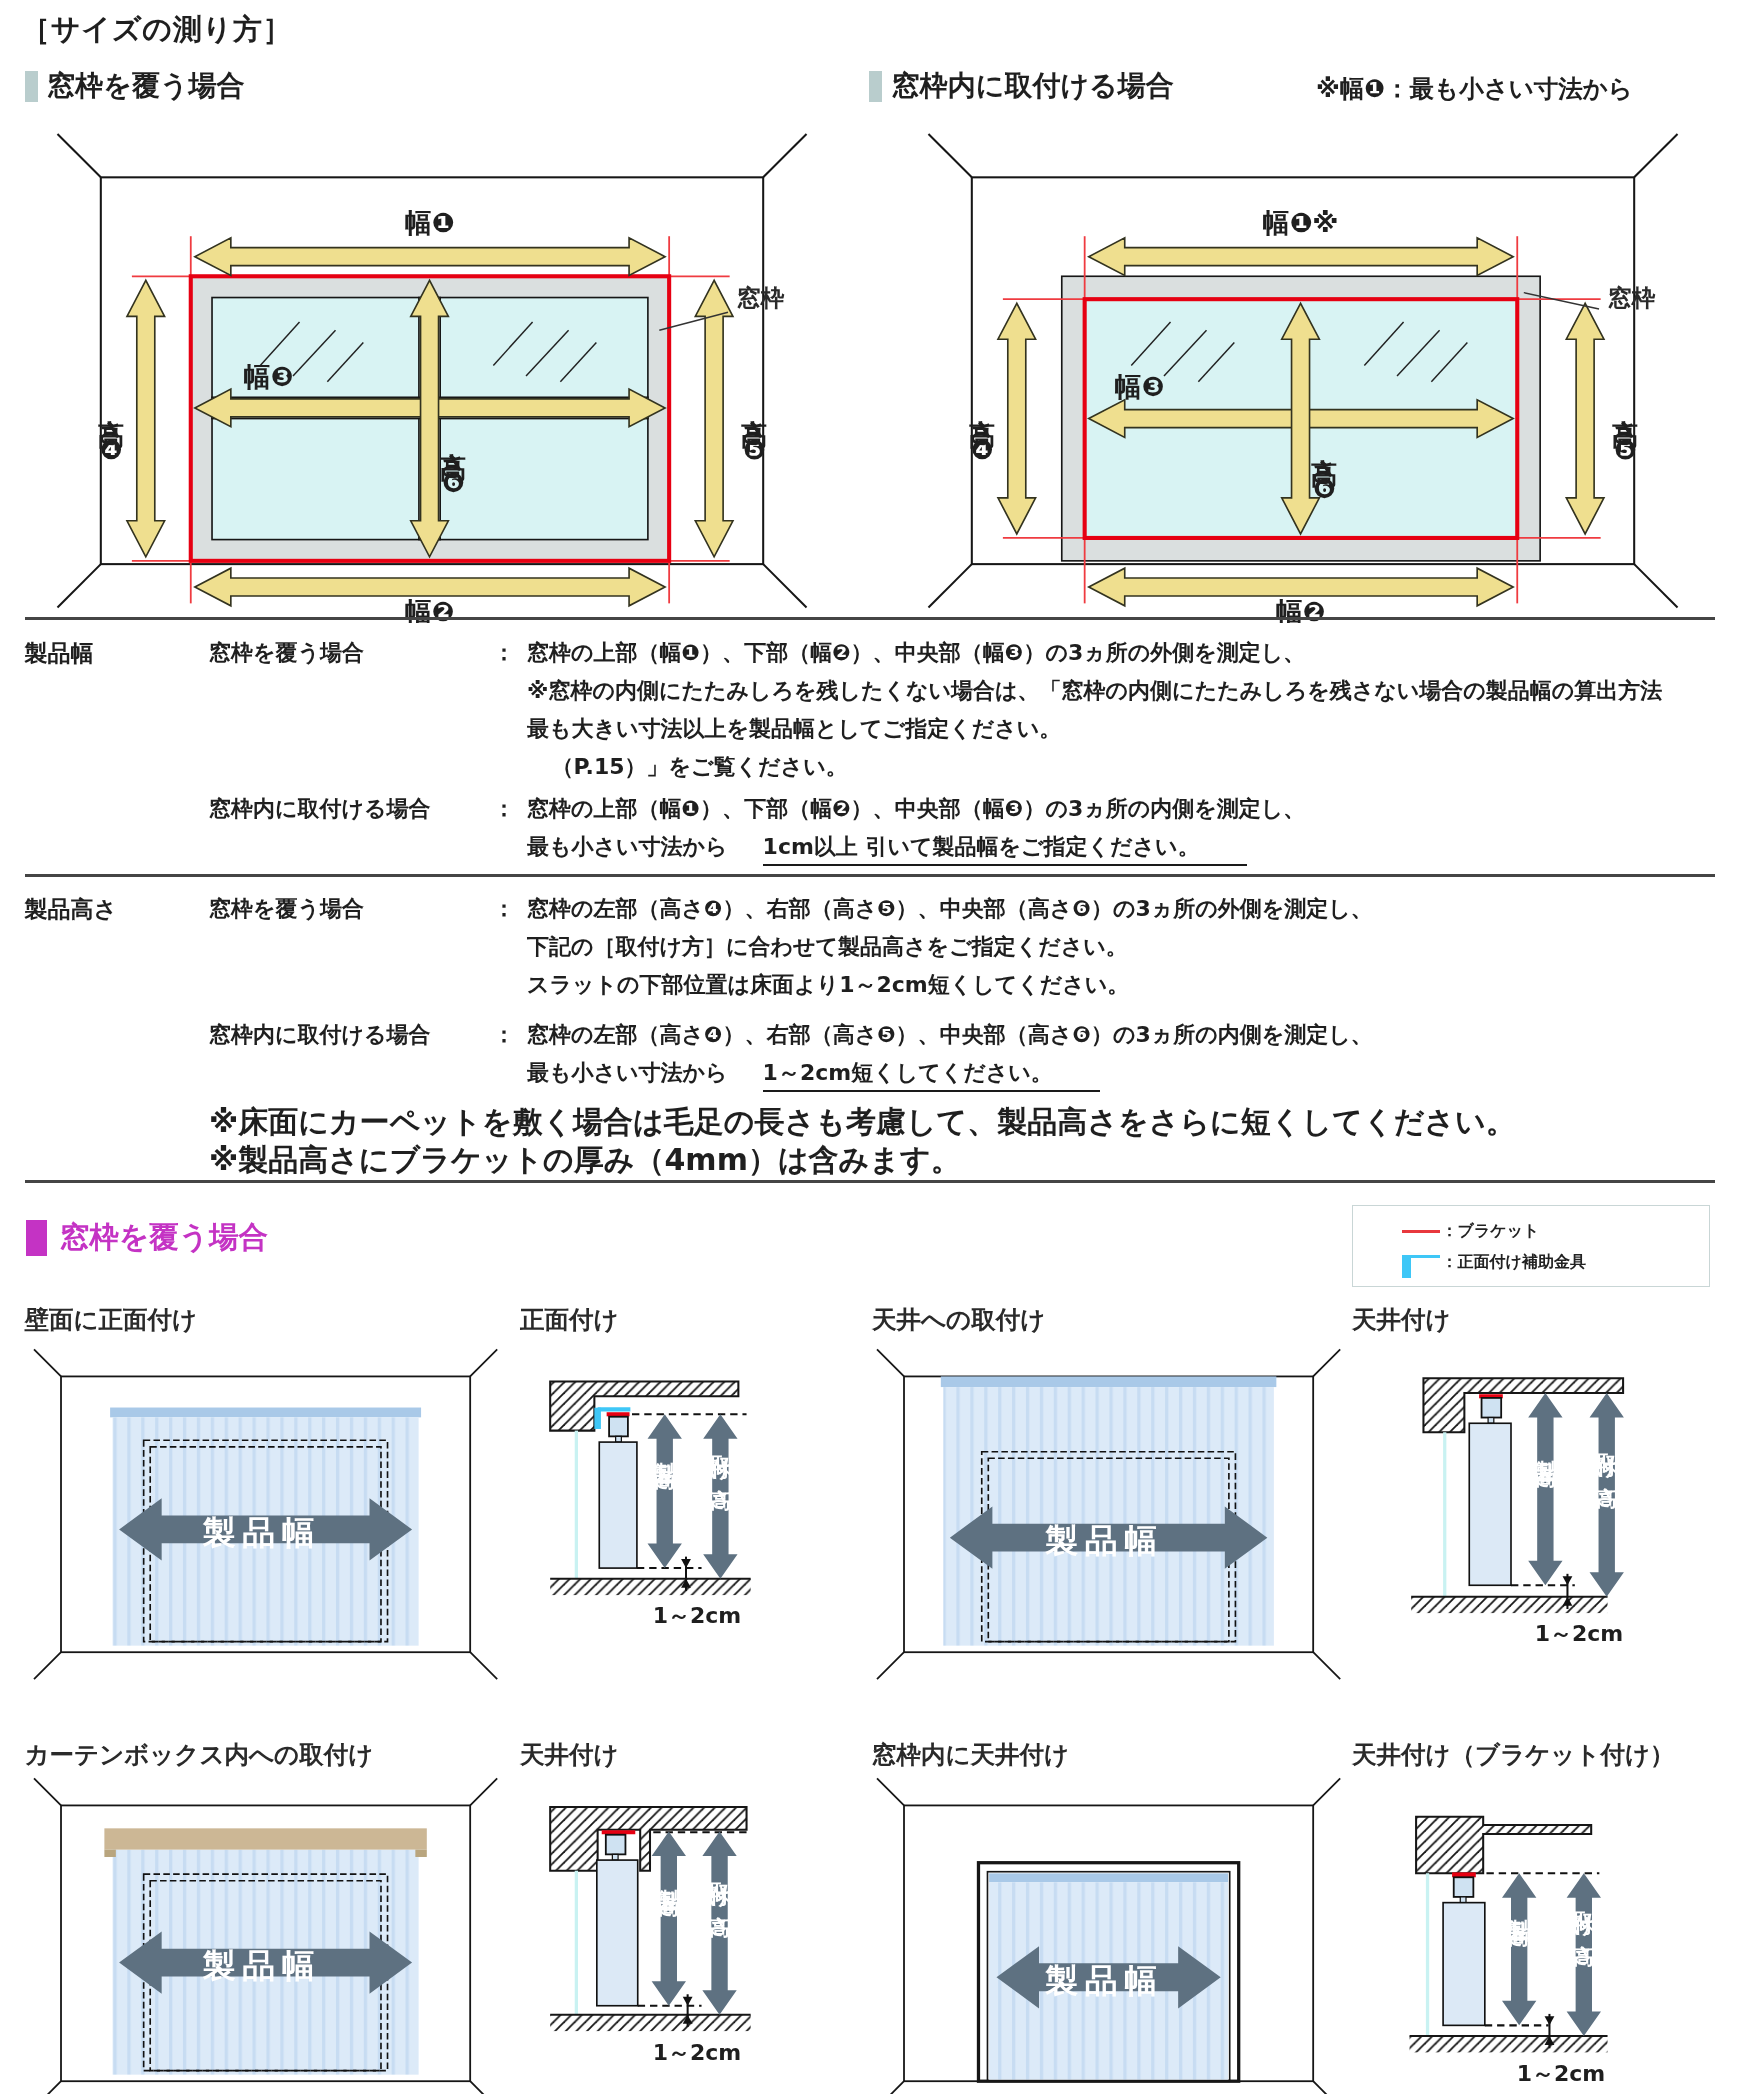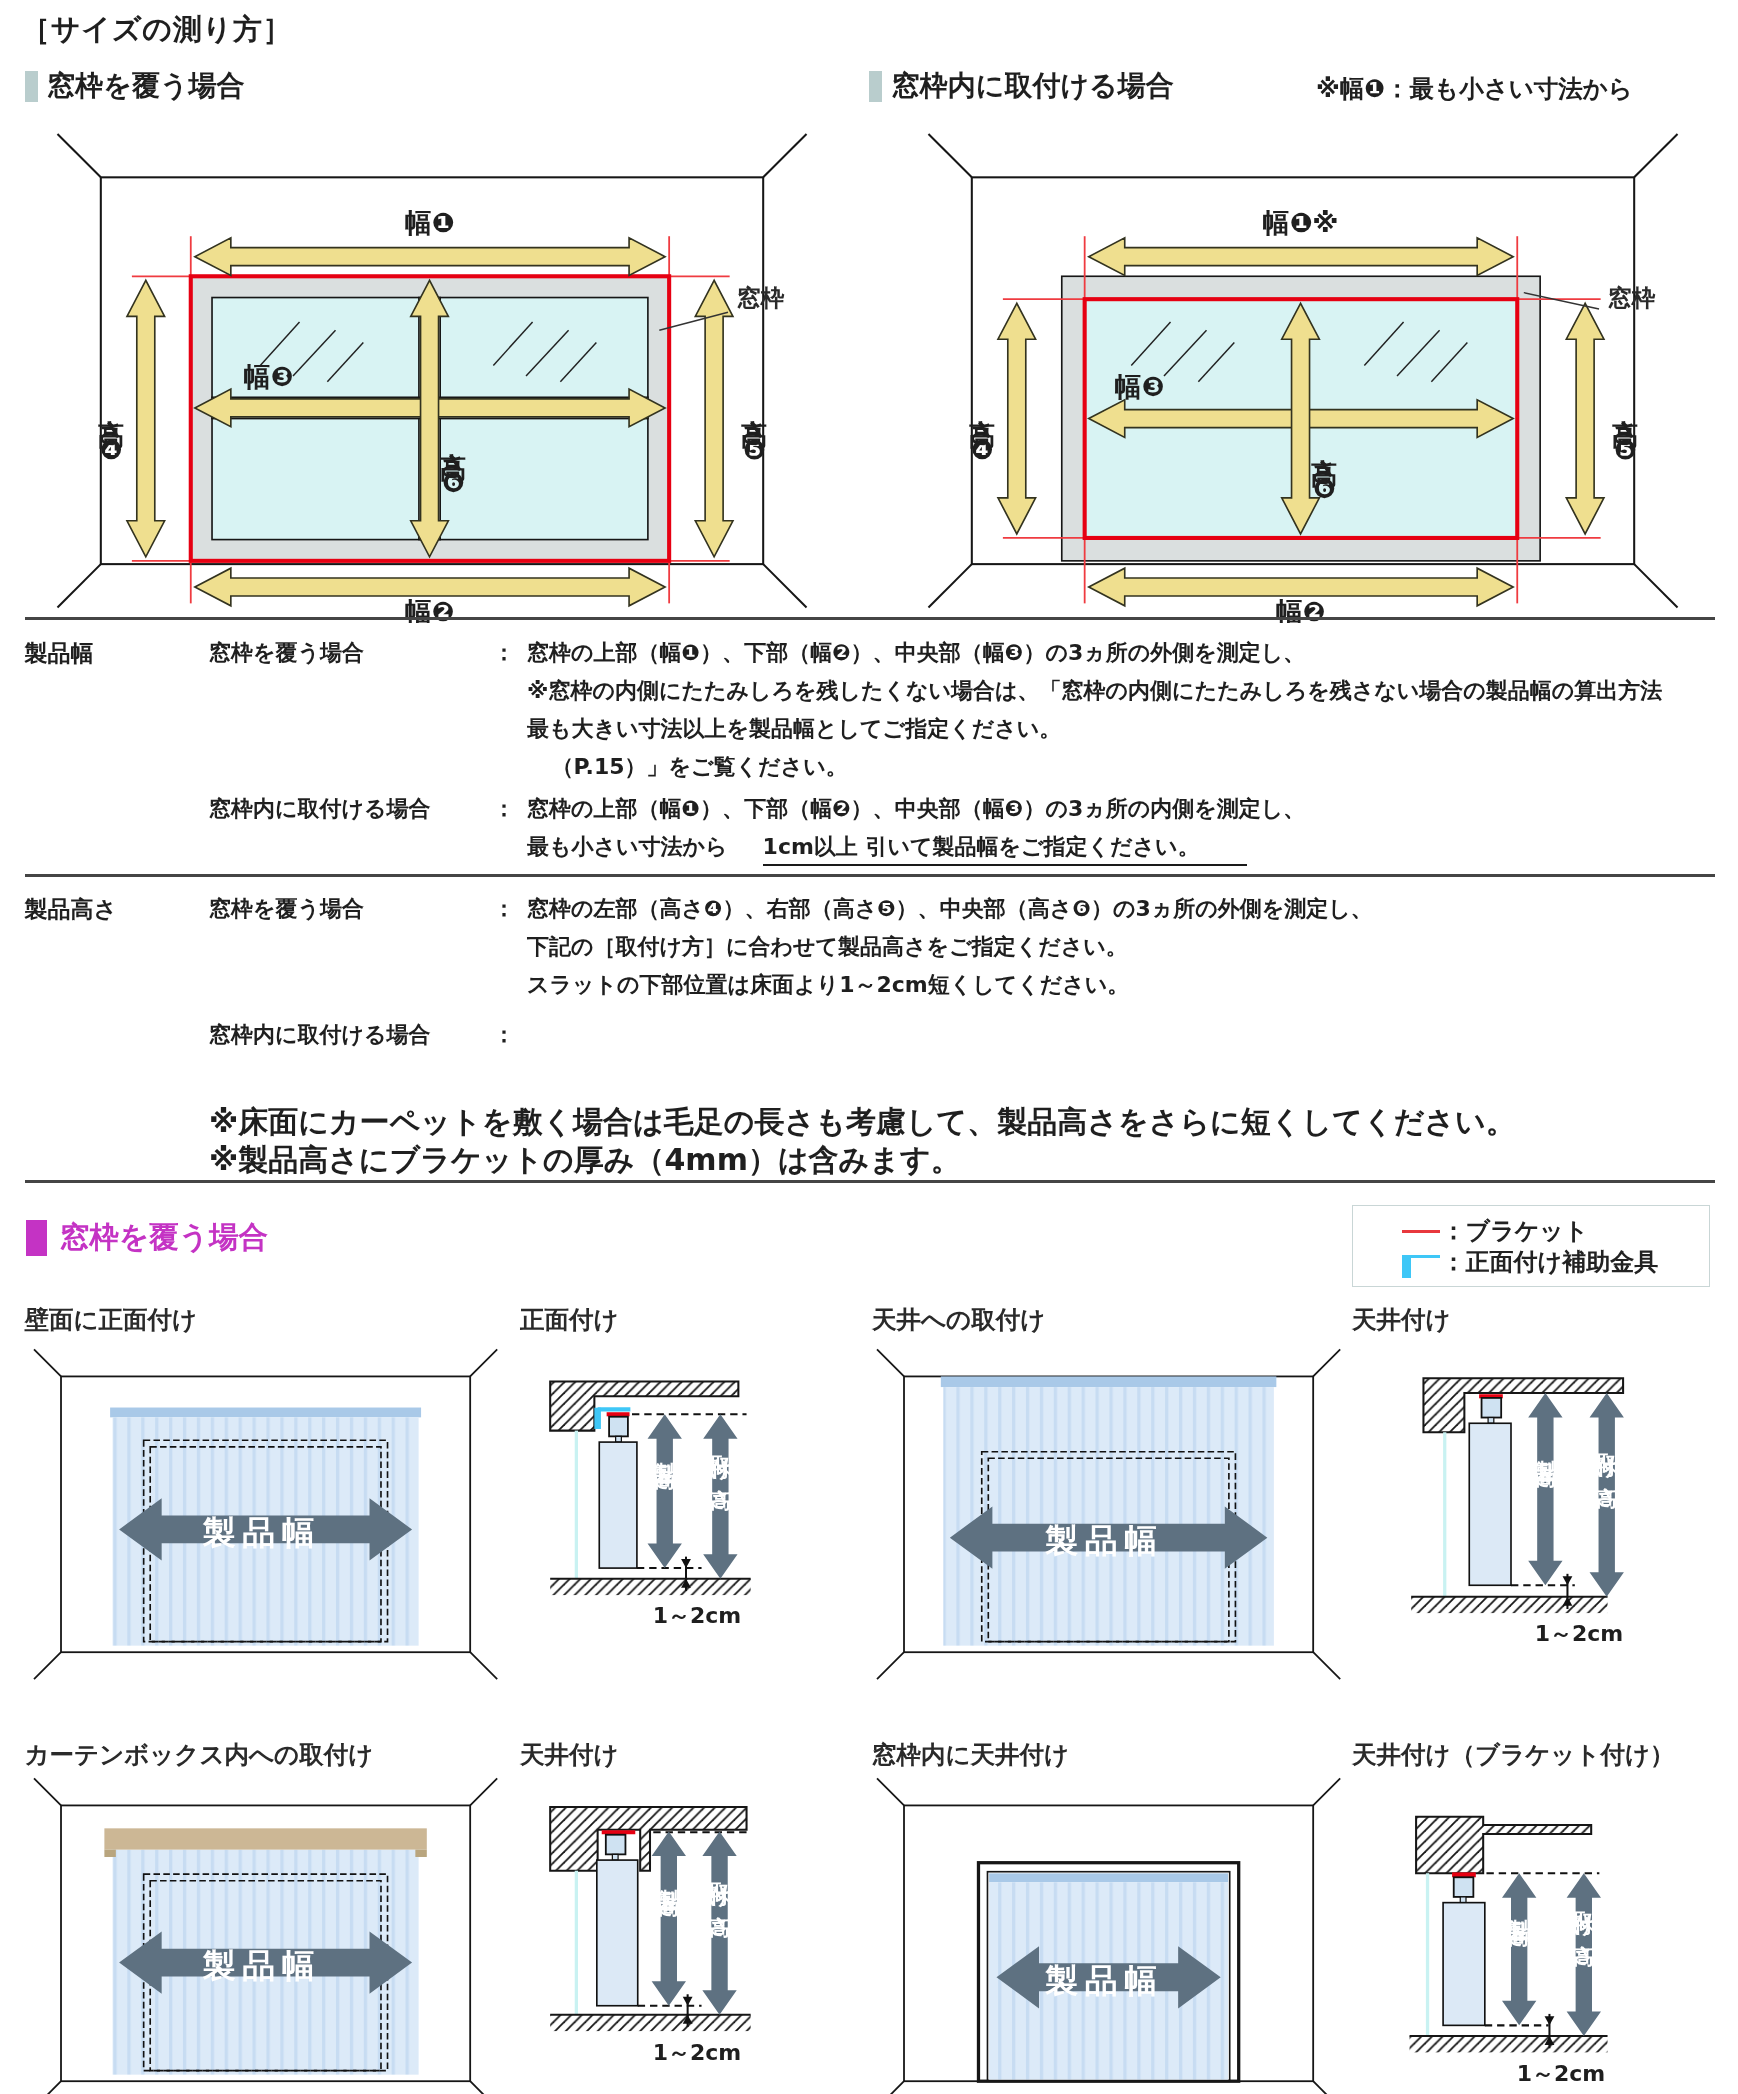--- a/index.html
+++ b/index.html
@@ -25,21 +25,21 @@
   .case-label{width:284px;flex:none;}
   .colon{width:34px;flex:none;}
   .tline{height:38px;white-space:nowrap;}
   .indent1{padding-left:24.5px;}
   .ul{border-bottom:2.5px solid #1a1a1a;padding-bottom:4.9px;padding-right:47px;margin-left:13px;}
   .notes{position:absolute;left:209px;font-size:30px;line-height:38px;}
   .mount-header{position:absolute;display:flex;align-items:center;gap:13px;}
   .m-bullet{display:inline-block;width:21px;height:36px;background:#c433c4;}
   .m-text{font-size:29.5px;color:#c433c4;}
   .legend{position:absolute;left:1352px;top:1205px;width:358px;height:82px;
-          border:1.6px solid #c9d6d6;box-sizing:border-box;padding:9.8px 0 0 49px;font-size:24px;color:#222;}
+          border:1.6px solid #c9d6d6;box-sizing:border-box;padding:9.8px 0 0 49px;font-size:16px;color:#222;}
   .leg-row{display:flex;align-items:center;height:31px;}
   .leg-line{width:38px;height:0;border-top:3.3px solid #e8383d;margin-right:1.6px;}
   .leg-aux{width:38px;height:23px;border-left:9px solid #3ec7f7;border-top:3.3px solid #3ec7f7;
            box-sizing:border-box;margin-right:1.6px;margin-top:8.2px;}
   .dtitle{position:absolute;font-size:24.5px;color:#2a2a2a;white-space:nowrap;}
   .dwrap{position:absolute;}
 </style>
 </head>
 <body>
 
@@ -202,20 +202,24 @@
     <div class="colon">：</div>
     <div class="case-lines">
       <div class="tline">窓枠の左部（高さ❹）、右部（高さ❺）、中央部（高さ❻）の3ヵ所の外側を測定し、</div>
       <div class="tline">下記の［取付け方］に合わせて製品高さをご指定ください。</div>
       <div class="tline">スラットの下部位置は床面より1～2cm短くしてください。</div>
     </div>
   </div>
   <div class="case" style="top:1016px">
     <div class="case-label">窓枠内に取付ける場合</div>
     <div class="colon">：</div>
+    <div class="case-lines">
+      <div class="tline">窓枠の左部（高さ❹）、右部（高さ❺）、中央部（高さ❻）の3ヵ所の内側を測定し、</div>
+      <div class="tline"><span>最も小さい寸法から　</span><span class="ul">1～2cm短くしてください。</span></div>
+    </div>
   </div>
 
   <div class="notes" style="top:1103px">
     <div class="tline">※床面にカーペットを敷く場合は毛足の長さも考慮して、製品高さをさらに短くしてください。</div>
     <div class="tline">※製品高さにブラケットの厚み（4mm）は含みます。</div>
   </div>
 
   <div class="rule" style="top:1180px;height:2.5px"></div>
 
   <div class="mount-header" style="left:26px;top:1218px">

